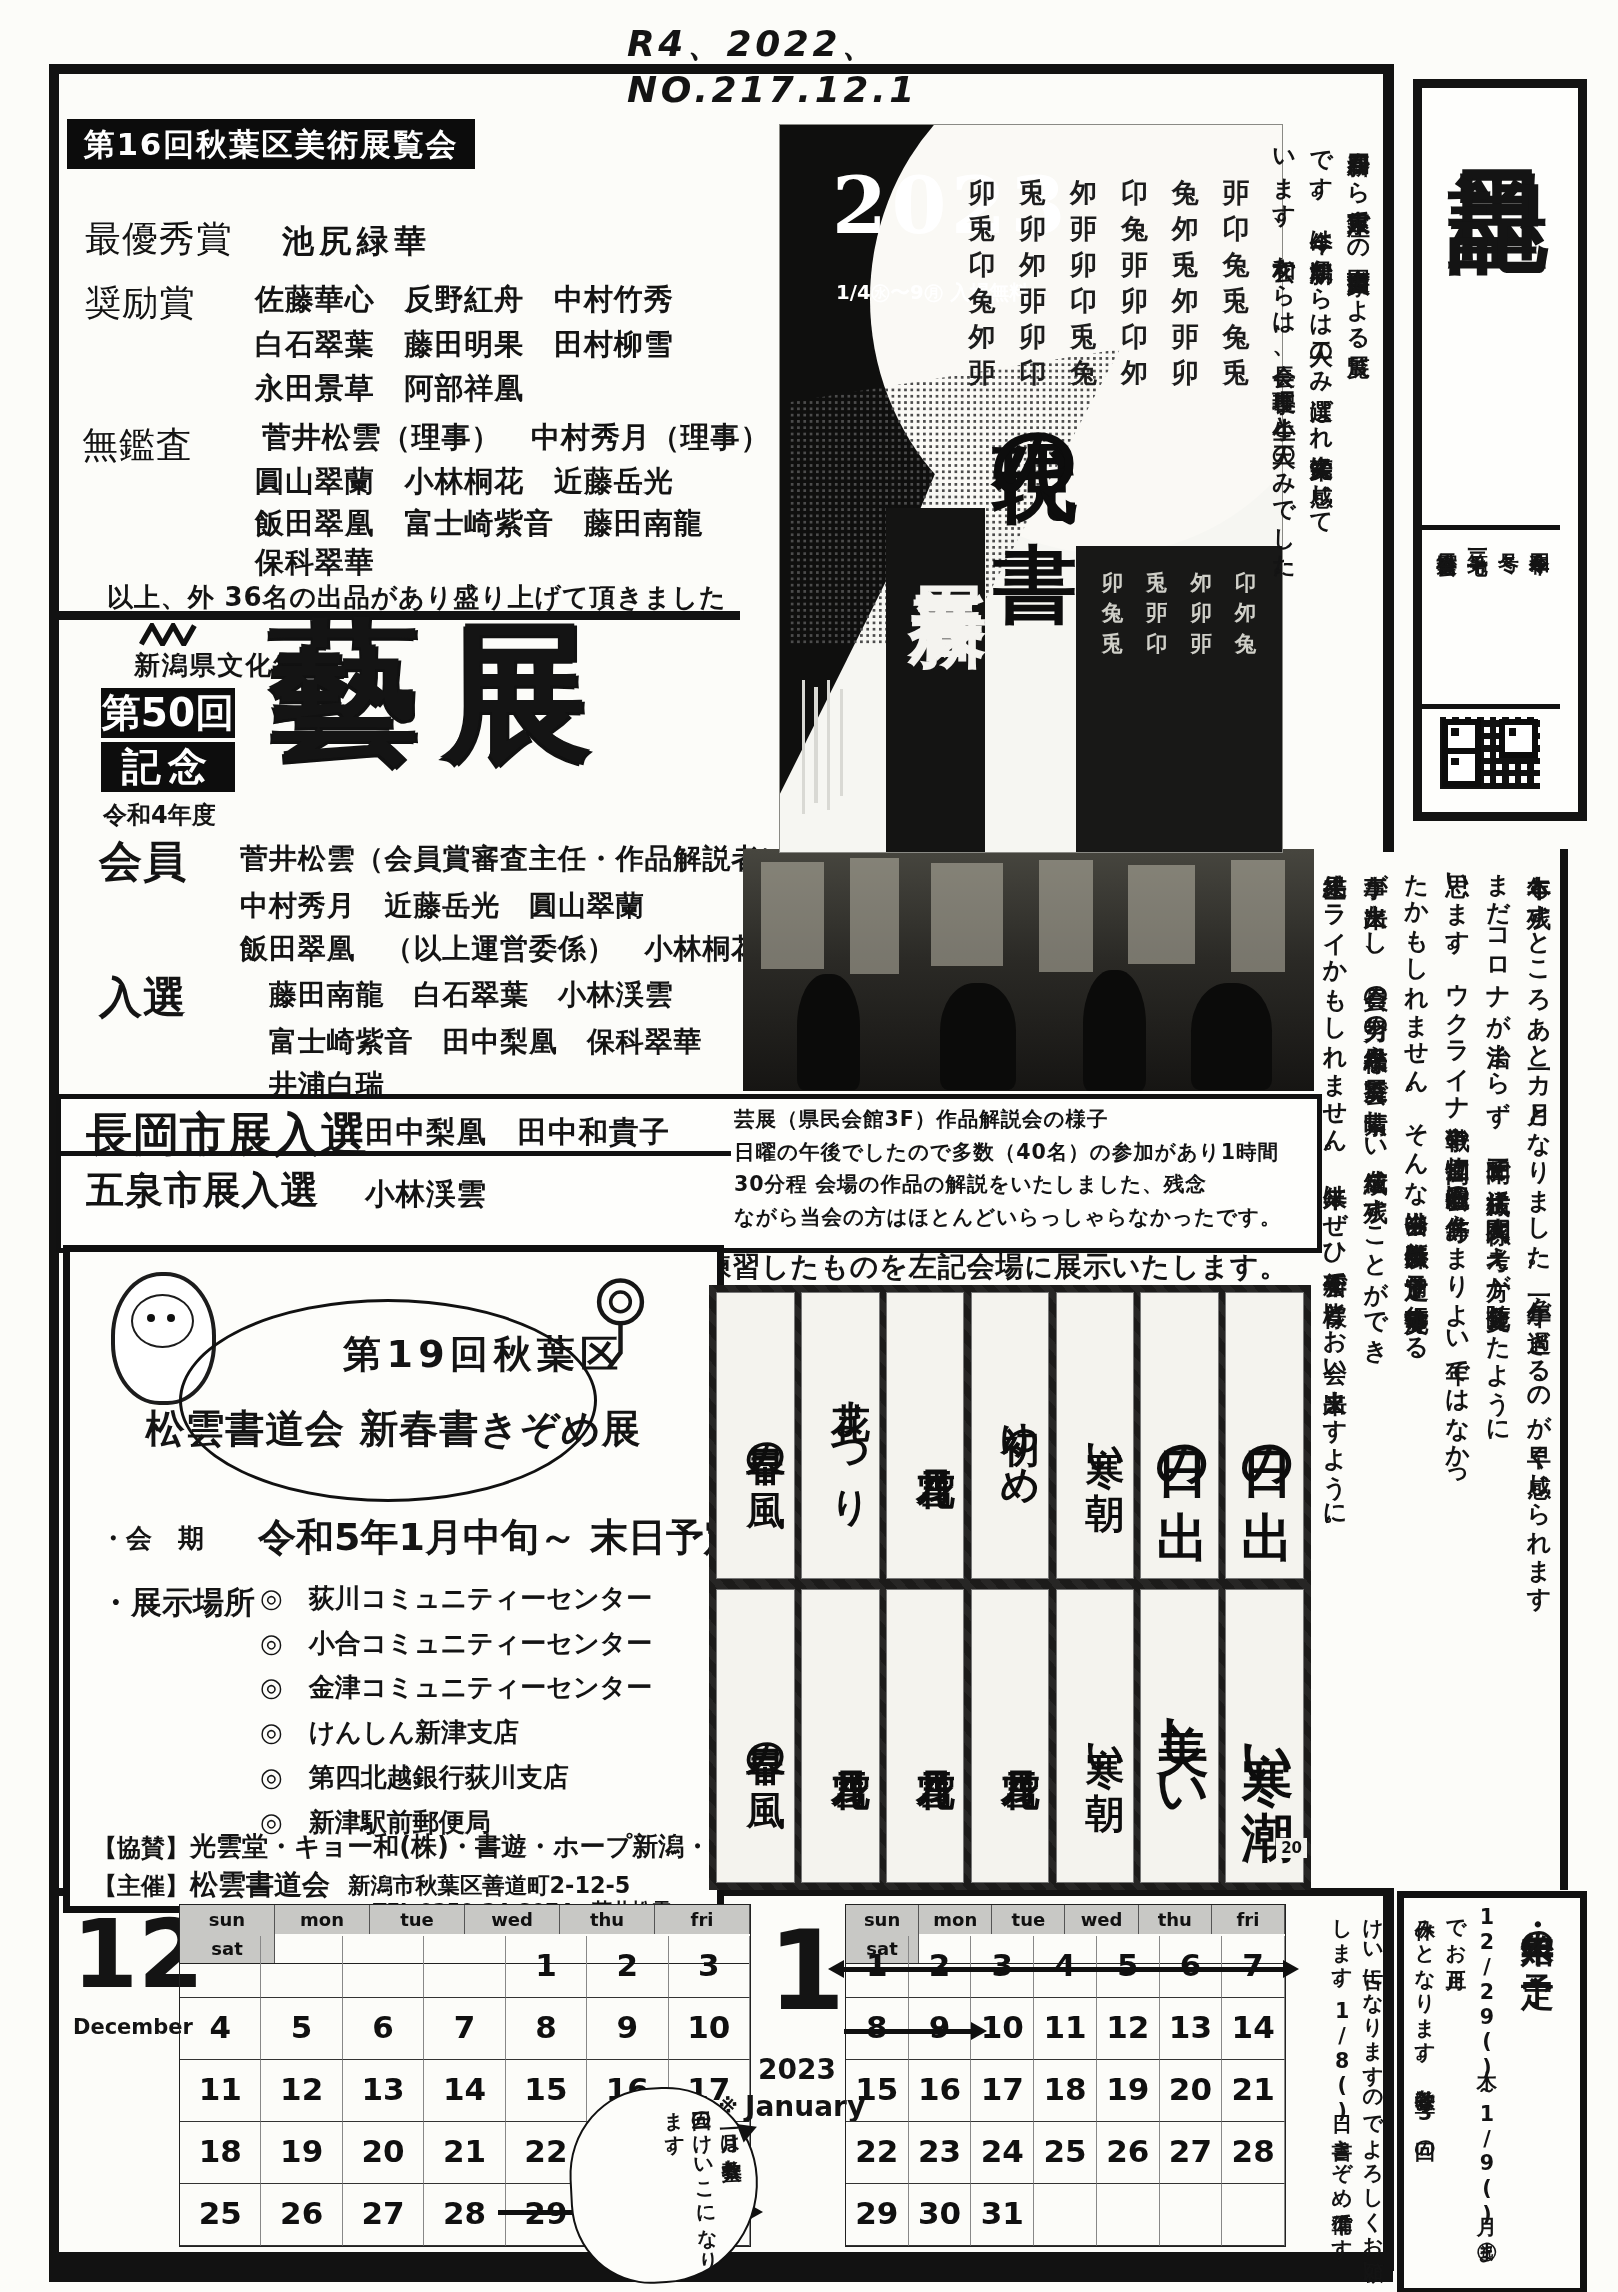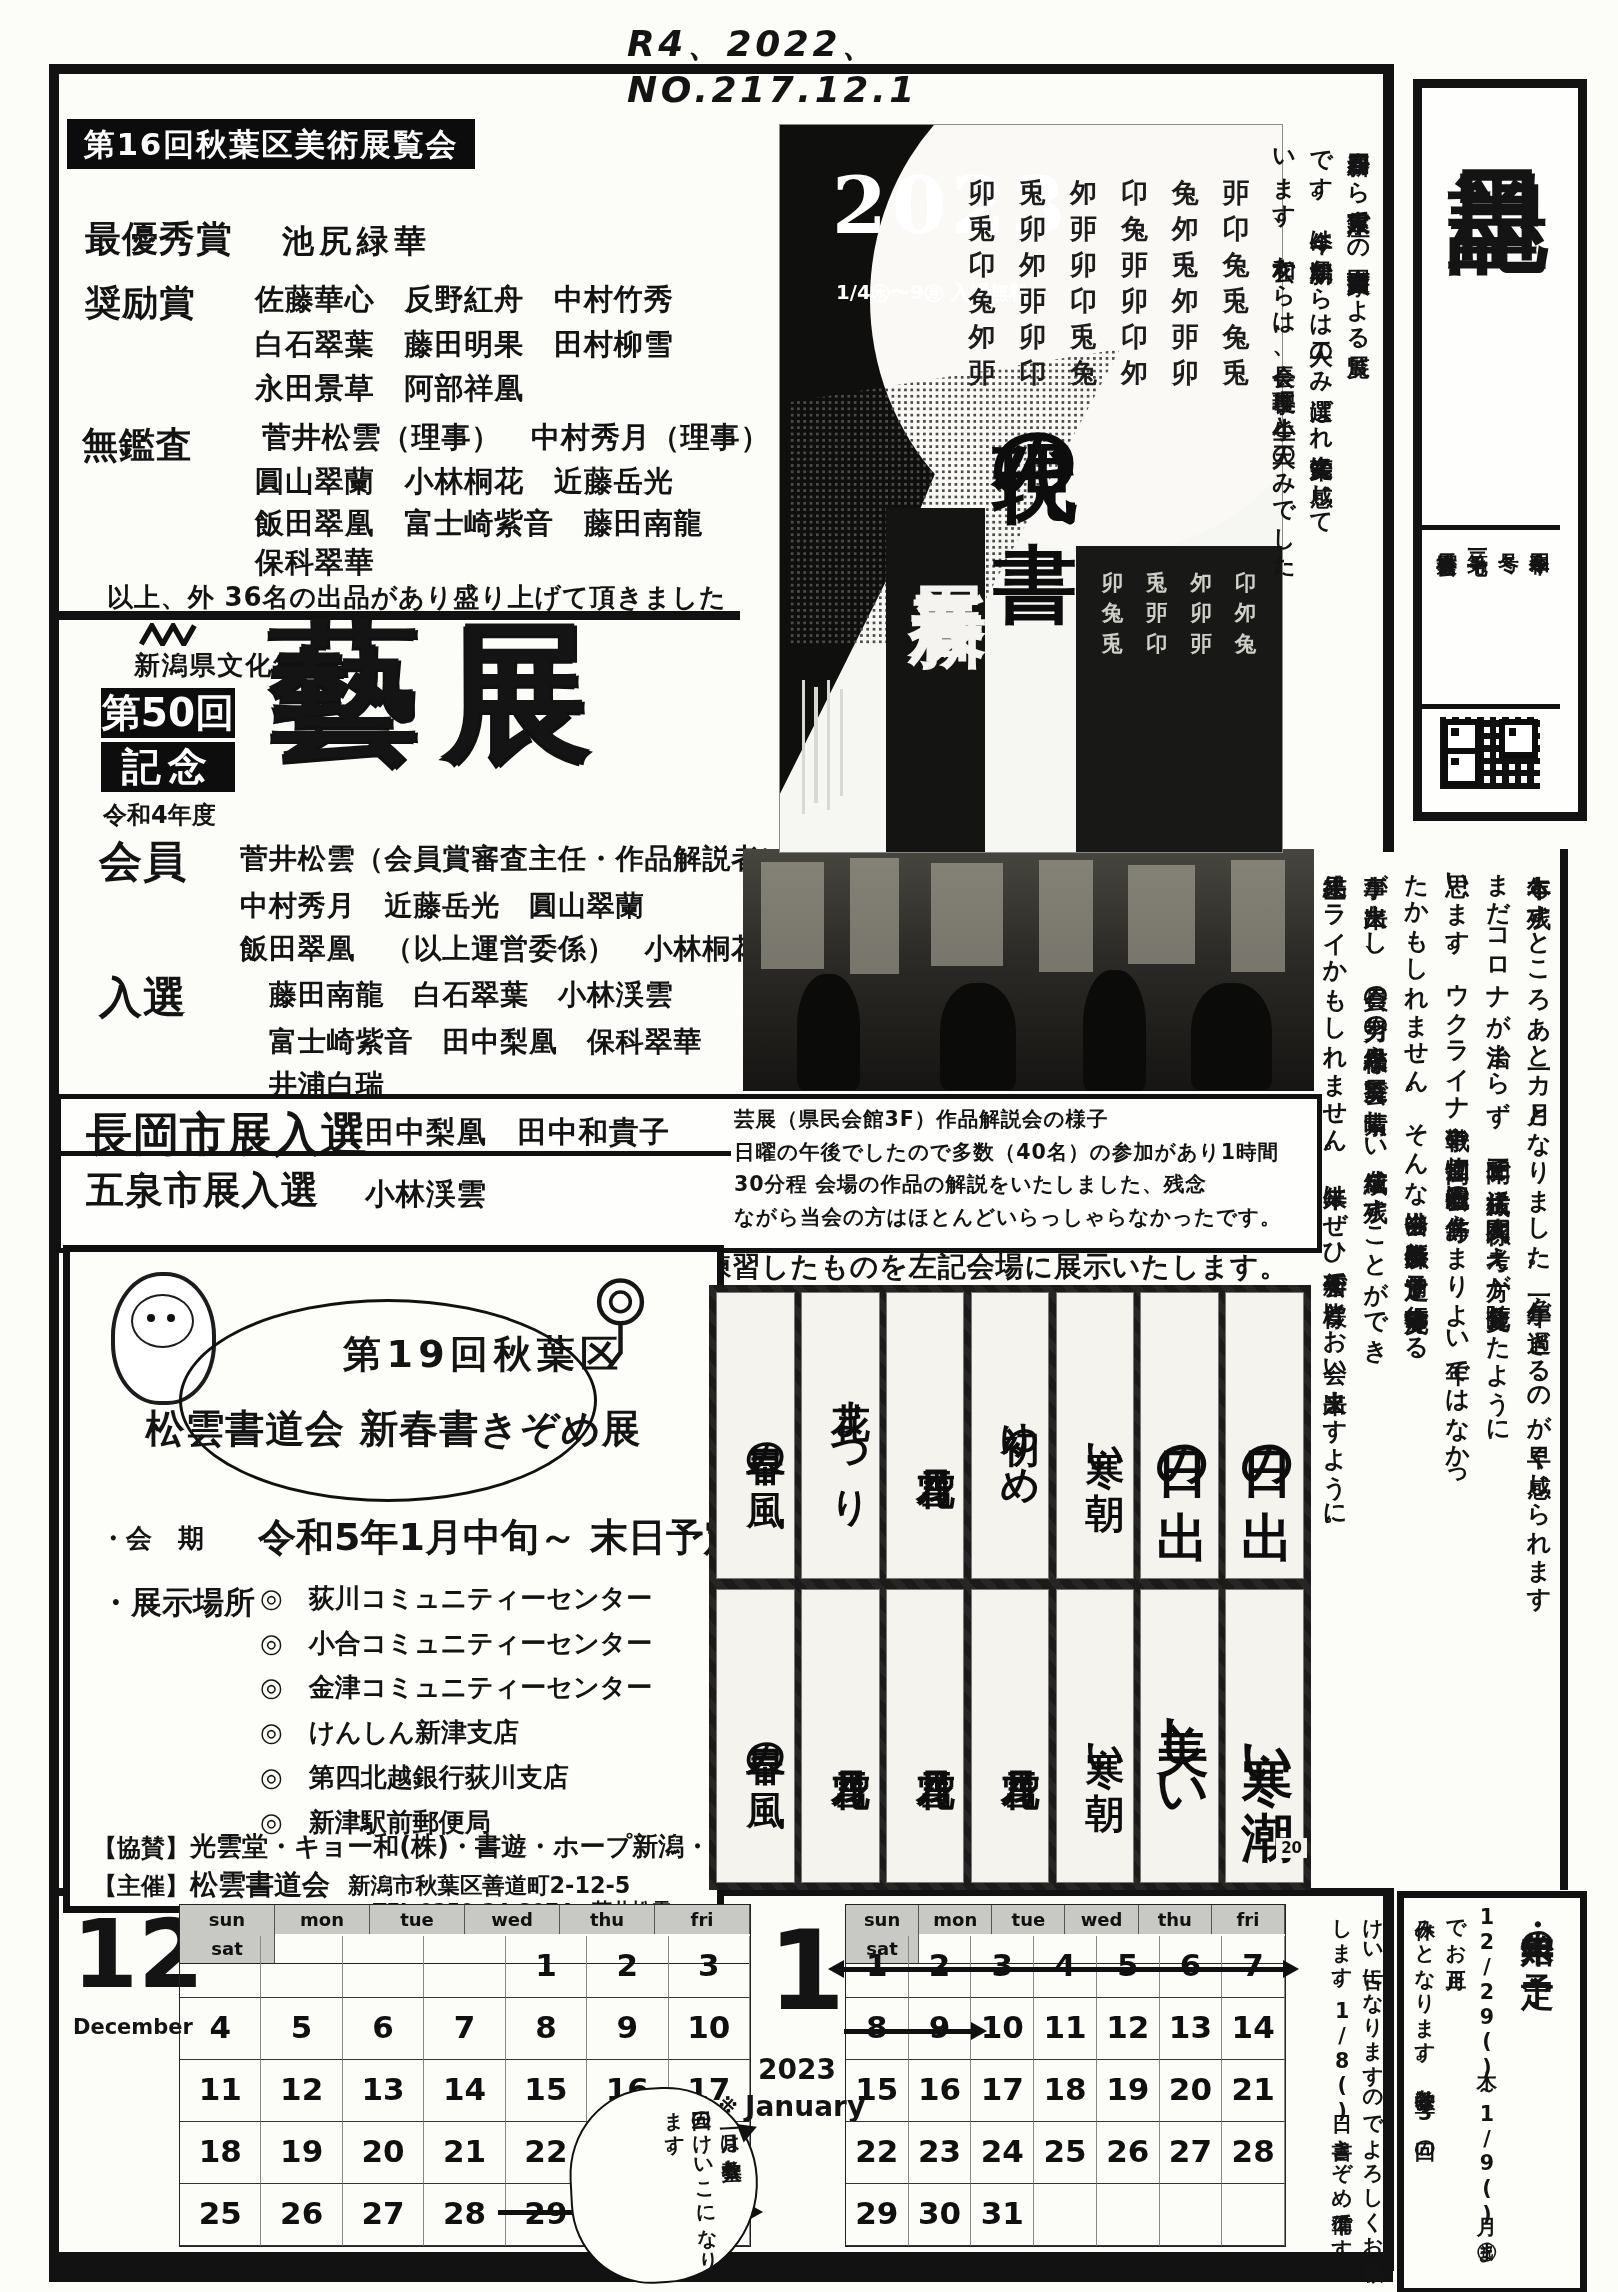--- a/index.html
+++ b/index.html
@@ -11,21 +11,21 @@
   .abs{position:absolute;}
   .v{writing-mode:vertical-rl;text-orientation:upright;}
   .serif{font-family:"DejaVu Serif",serif;}
   .bar{position:absolute;background:#121212;}
   .hand{font-weight:600;letter-spacing:0.9px;}
   .nowrap{white-space:nowrap;}
 
   
   .art-titlebar{background:#0c0c0c;color:#fff;font-weight:bold;font-size:31px;
     letter-spacing:1.8px;text-align:center;line-height:50px;}
-  .award-label{font-size:36px;font-weight:700;}
+  .award-label{font-size:36px;font-weight:400;}
   .award-line{font-size:29px;line-height:1.0;}
   
   .blackblock{background:#0d0d0d;color:#fff;font-weight:800;text-align:center;}
   .geiten-big{font-size:150px;font-weight:900;letter-spacing:23px;line-height:1;
     font-family:"DejaVu Serif",serif;text-shadow:2.7px 1.8px 0 #111,-1.8px 2.7px 0 #111;}
   
   .muni-box{border:5.4px solid #111;background:#fefefc;}
   
   .poster{background:#f6f6f2;border:0.9px solid #8a8a85;overflow:hidden;}
   .p-dots{background-image:radial-gradient(#4c4c4c 1.4px, transparent 1.5px);

